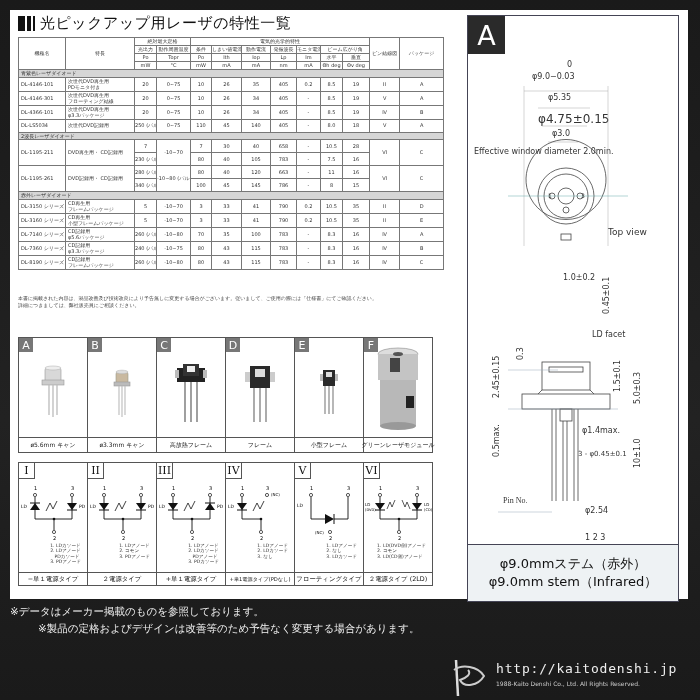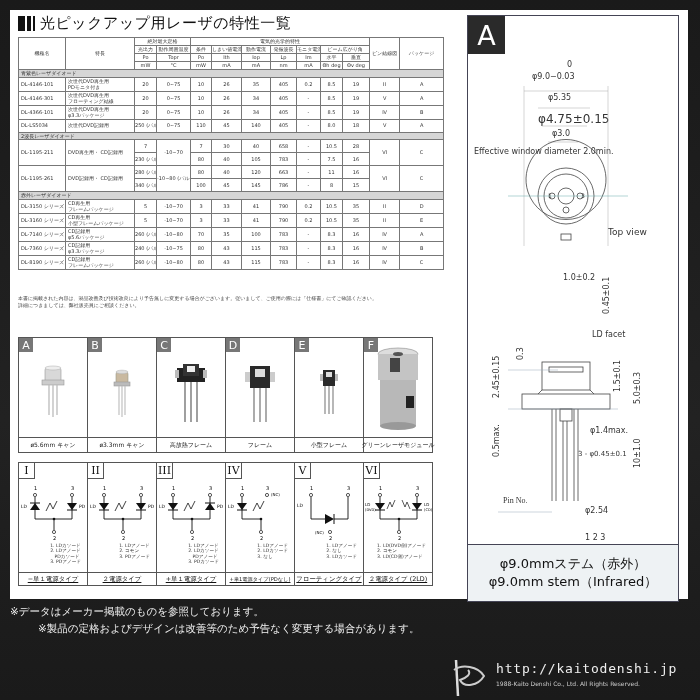--- a/index.html
+++ b/index.html
@@ -48,21 +48,21 @@
   .photo .tag { position: absolute; left: 0; top: 0; width: 14px; height: 14px; background: #777; color: #fff; font-size: 11px; display: flex; align-items: center; justify-content: center; }
   .photo .cap { position: absolute; left: 0; right: 0; bottom: 0; height: 15px; border-top: 1px solid #555; font-size: 6px; color: #222; display: flex; align-items: center; justify-content: center; white-space: nowrap; }
   .photo .img { position: absolute; left: 50%; top: 22px; transform: translateX(-50%); }
 
   
   .pins { position: absolute; left: 0px; top: 452px; width: 415px; height: 124px; display: flex; border: 1px solid #555; }
   .pin { flex: 1; border-right: 1px solid #555; position: relative; background: #fff; }
   .pin:last-child { border-right: none; }
   .pin .roman { position: absolute; left: 0; top: 0; width: 16px; height: 16px; border-right: 1px solid #555; border-bottom: 1px solid #555; font-family: "DejaVu Serif", serif; font-size: 11px; display: flex; align-items: center; justify-content: center; color: #111; }
   .pin .legend { position: absolute; right: 6px; top: 80px; font-size: 4.6px; color: #333; line-height: 5.4px; white-space: pre; }
-  .pin .cap { position: absolute; left: 0; right: 0; bottom: 0; height: 13px; border-top: 1px solid #555; font-size: 6.4px; color: #111; display: flex; align-items: center; justify-content: center; white-space: nowrap; text-decoration: underline; }
+  .pin .cap { position: absolute; left: 0; right: 0; bottom: 0; height: 13px; border-top: 1px solid #555; font-size: 6.4px; color: #111; display: flex; align-items: center; justify-content: center; white-space: nowrap; }
   .pin svg { position: absolute; left: 0; top: 14px; }
 
   
   .drawing { position: absolute; left: 457px; top: 5px; width: 212px; height: 587px; border: 1.2px solid #445; background: #fff; }
   .drawing .tagA { position: absolute; left: 0; top: 0; width: 37px; height: 38px; background: #2a2a2a; color: #fff; font-size: 27px; display: flex; align-items: center; justify-content: center; }
   .drawing .dim { position: absolute; font-size: 8px; color: #333; white-space: nowrap; }
   .drawing .capbox { position: absolute; left: 0; right: 0; bottom: 0; height: 57px; border-top: 1px solid #445; background: #eef2f4; display: flex; flex-direction: column; align-items: center; justify-content: center; }
   .drawing .capbox div { font-size: 13px; color: #111; line-height: 18px; }
 
   .foot-note { position: absolute; left: 10px; font-size: 10.5px; color: #f0f0f0; }
@@ -603,21 +603,21 @@
     <div class="dim" style="left:6px; top:131px;">Effective window diameter 2.0min.</div>
     <div class="dim" style="left:140px; top:211px; font-size:9px;">Top view</div>
     <div class="dim" style="left:95px; top:257px;">1.0±0.2</div>
     <div class="dim" style="left:134px; top:298px; transform:rotate(-90deg); transform-origin:left top;">0.45±0.1</div>
     <div class="dim" style="left:124px; top:314px;">LD facet</div>
     <div class="dim" style="left:48px; top:344px; transform:rotate(-90deg); transform-origin:left top;">0.3</div>
     <div class="dim" style="left:24px; top:382px; transform:rotate(-90deg); transform-origin:left top;">2.45±0.15</div>
     <div class="dim" style="left:145px; top:376px; transform:rotate(-90deg); transform-origin:left top;">1.5±0.1</div>
     <div class="dim" style="left:165px; top:388px; transform:rotate(-90deg); transform-origin:left top;">5.0±0.3</div>
     <div class="dim" style="left:24px; top:441px; transform:rotate(-90deg); transform-origin:left top;">0.5max.</div>
-    <div class="dim" style="left:122px; top:410px;">φ1.4max.</div>
+    <div class="dim" style="left:114px; top:410px;">φ1.4max.</div>
     <div class="dim" style="left:110px; top:434px; font-size:7px;">3 - φ0.45±0.1</div>
     <div class="dim" style="left:165px; top:452px; transform:rotate(-90deg); transform-origin:left top;">10±1.0</div>
     <div class="dim" style="left:35px; top:480px;font-family:Liberation Serif, serif;">Pin No.</div>
     <div class="dim" style="left:80px; top:517px;margin-left:37px;">1 2 3</div>
     <div class="dim" style="left:117px; top:490px;">φ2.54</div>
 
     <svg style="position:absolute; left:0; top:0;" width="210" height="530" viewBox="0 0 210 530">
       <g stroke="#aaa" stroke-width="0.5" fill="none">
         <line x1="56" y1="75" x2="140" y2="75"></line>
         <line x1="70" y1="92" x2="122" y2="92"></line>

